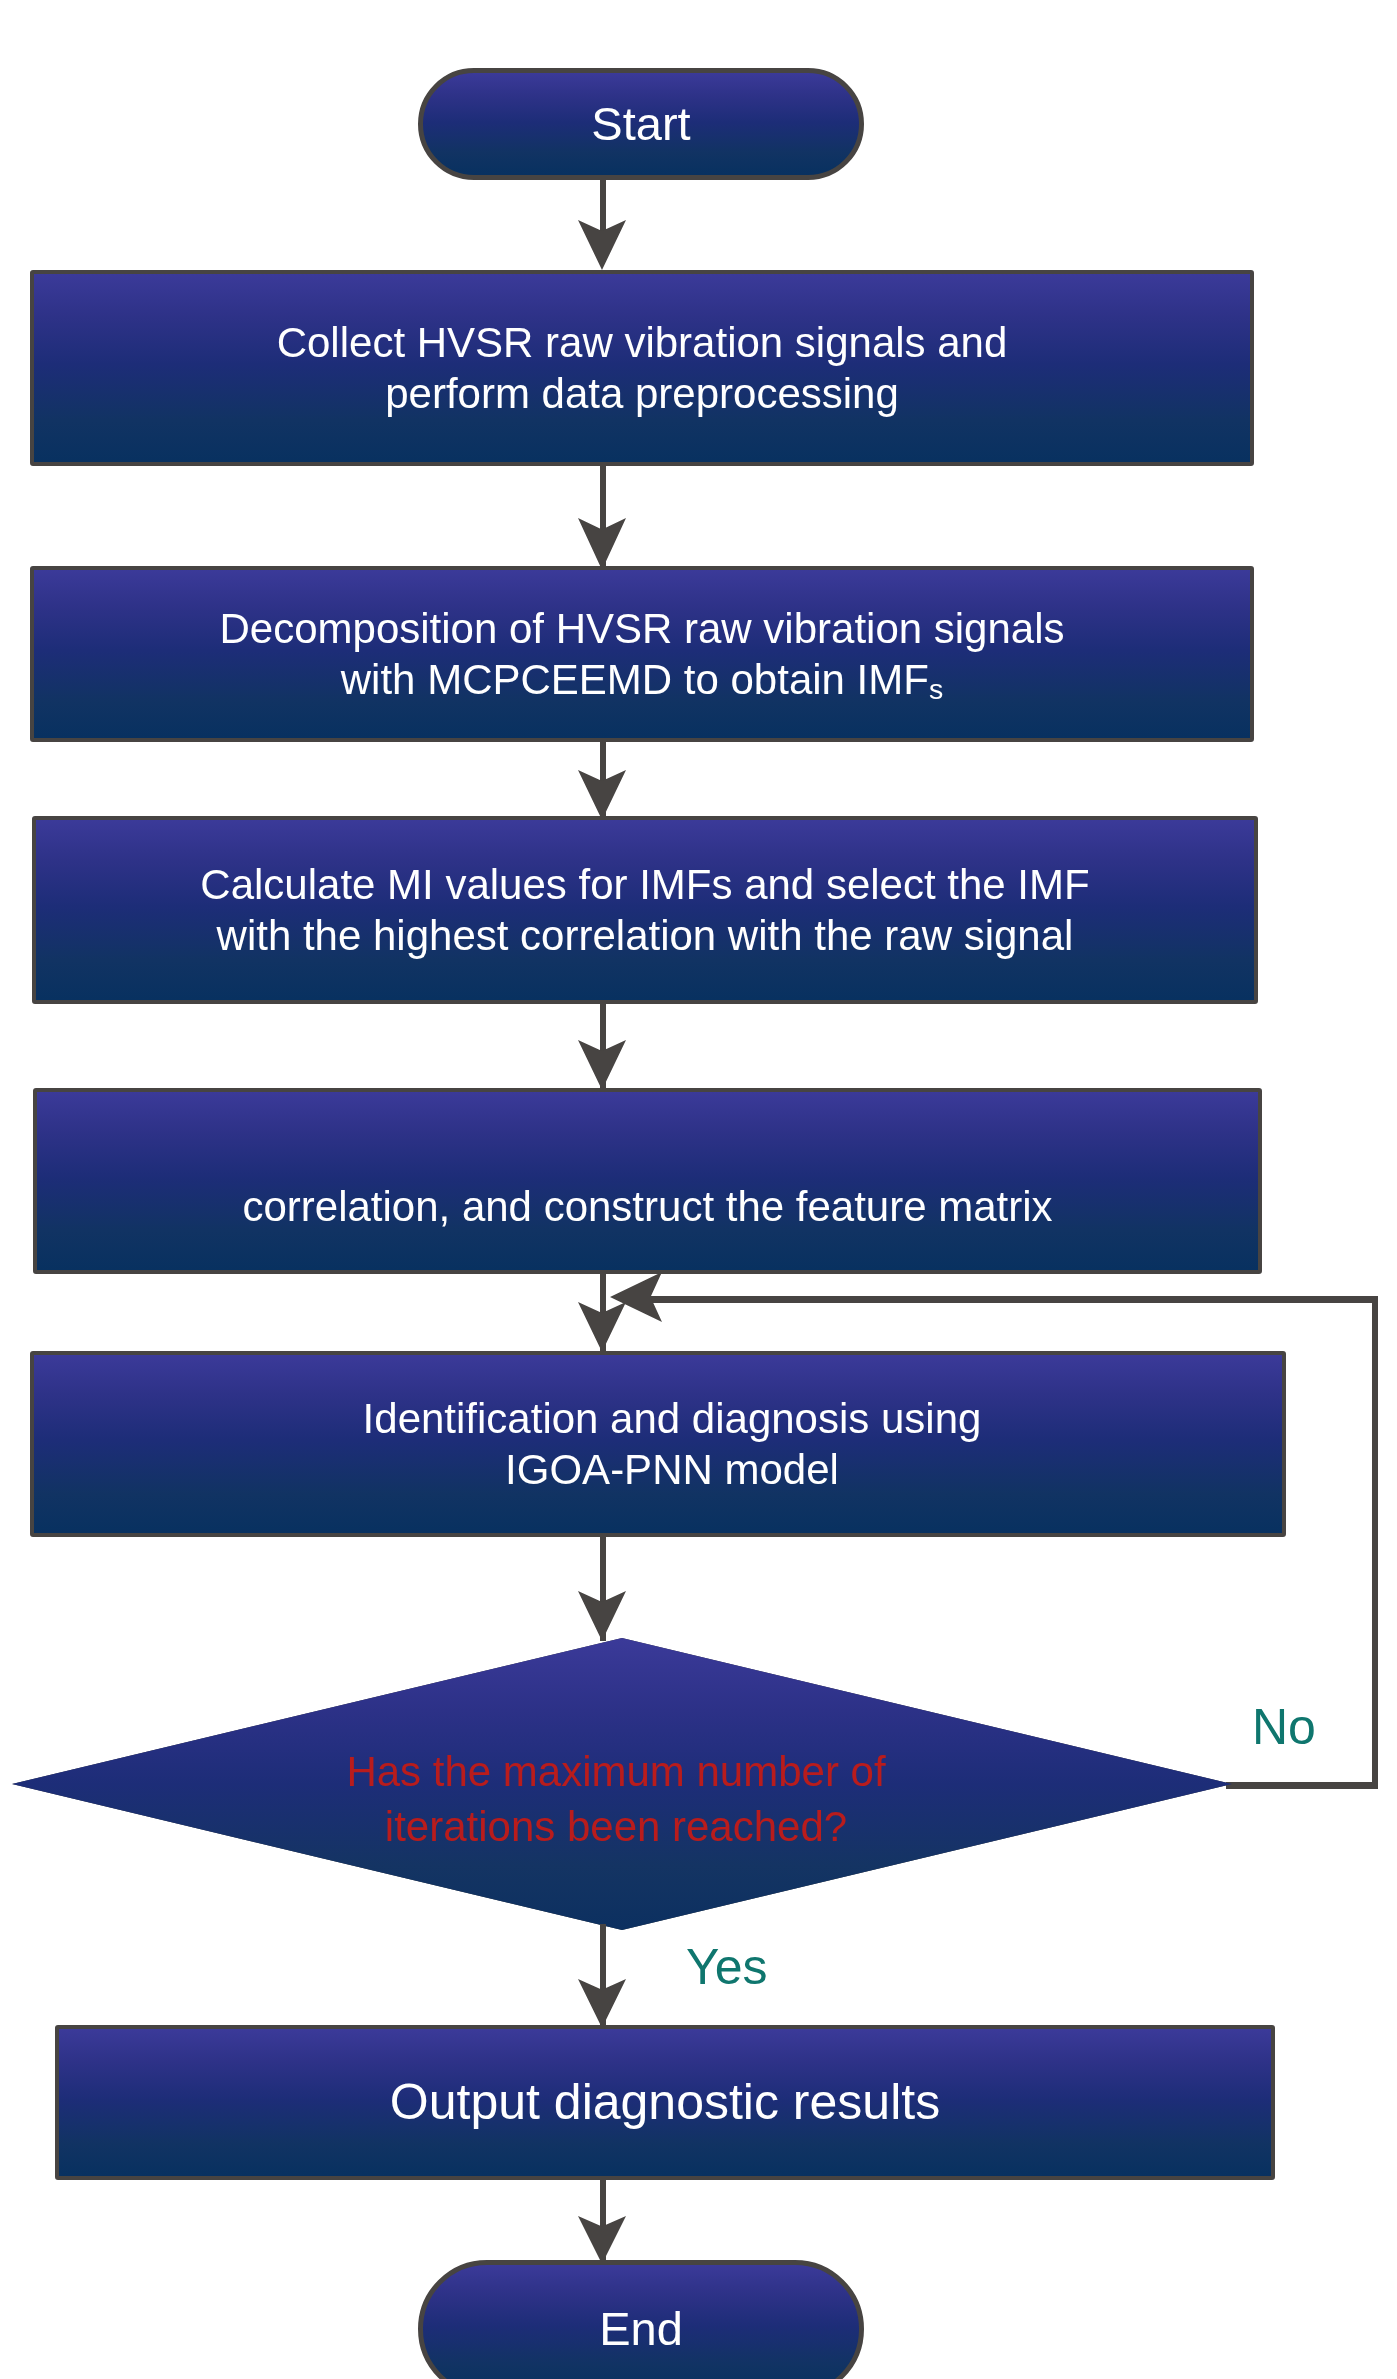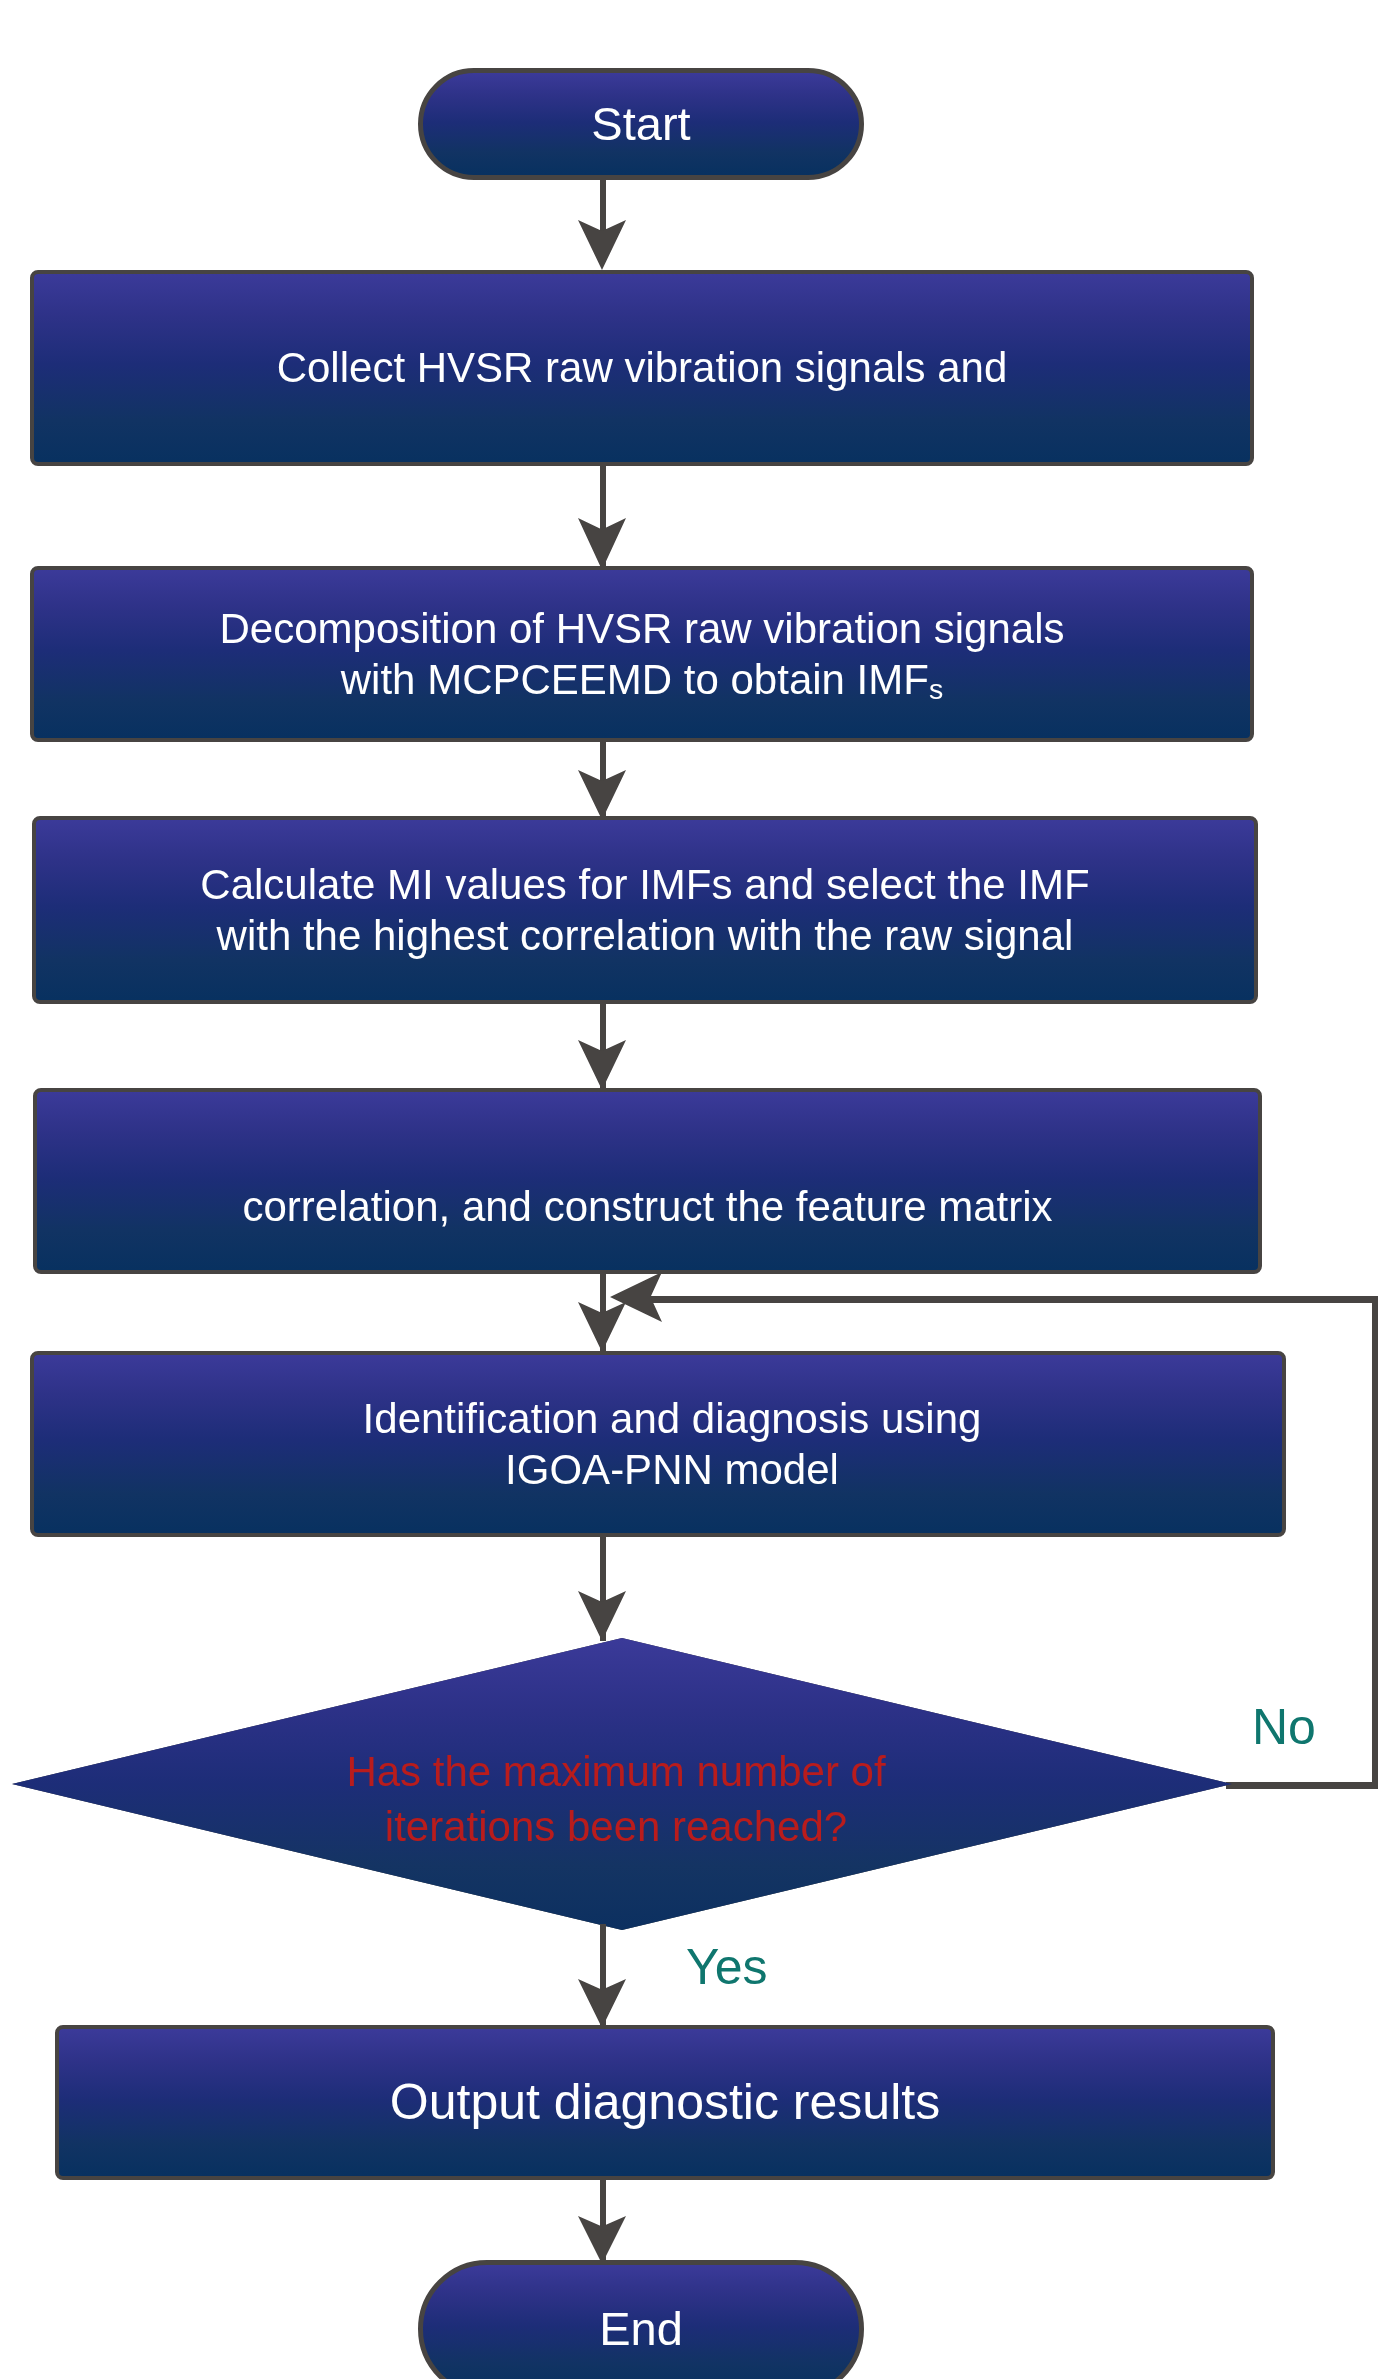--- a/index.html
+++ b/index.html
@@ -33,21 +33,21 @@
   .node .label {
     white-space: nowrap;
     line-height: 1.22;
     font-weight: 400;
   }
   .terminator {
     border-radius: 999px;
     border: 5px solid #474442;
   }
   .process {
-    border-radius: 8px;
+    border-radius: 3px;
   }
   
   .decision {
     position: absolute;
     display: flex;
     align-items: center;
     justify-content: center;
   }
   .decision .diamond-fill {
     position: absolute;
@@ -112,21 +112,21 @@
 <div id="canvas">
 
   <div class="node terminator" style="left:418px; top:24px; width:446px; height:112px; font-size:47px;">
     <span class="label">Start</span>
   </div>
 
   <div class="vline" style="left:600px; top:136px; height:78px;"></div>
   <div class="arrow-head-down" style="left:578px; top:176px; width:48px; height:50px;"></div>
 
   <div class="node process" style="left:30px; top:226px; width:1224px; height:196px; font-size:42px;">
-    <span class="label"><span>Collect HVSR raw vibration signals and</span><br></span>
+    <span class="label"><span>Collect HVSR raw vibration signals and</span><br><span>perform data preprocessing</span></span>
   </div>
 
   <div class="vline" style="left:600px; top:422px; height:104px;"></div>
   <div class="arrow-head-down" style="left:578px; top:474px; width:48px; height:52px;"></div>
 
   <div class="node process" style="left:30px; top:522px; width:1224px; height:176px; font-size:42px;">
     <span class="label"><span>Decomposition of HVSR raw vibration signals</span><br><span>with MCPCEEMD to obtain IMF</span><span class="sub">s</span></span>
   </div>
 
   <div class="vline" style="left:600px; top:698px; height:78px;"></div>

